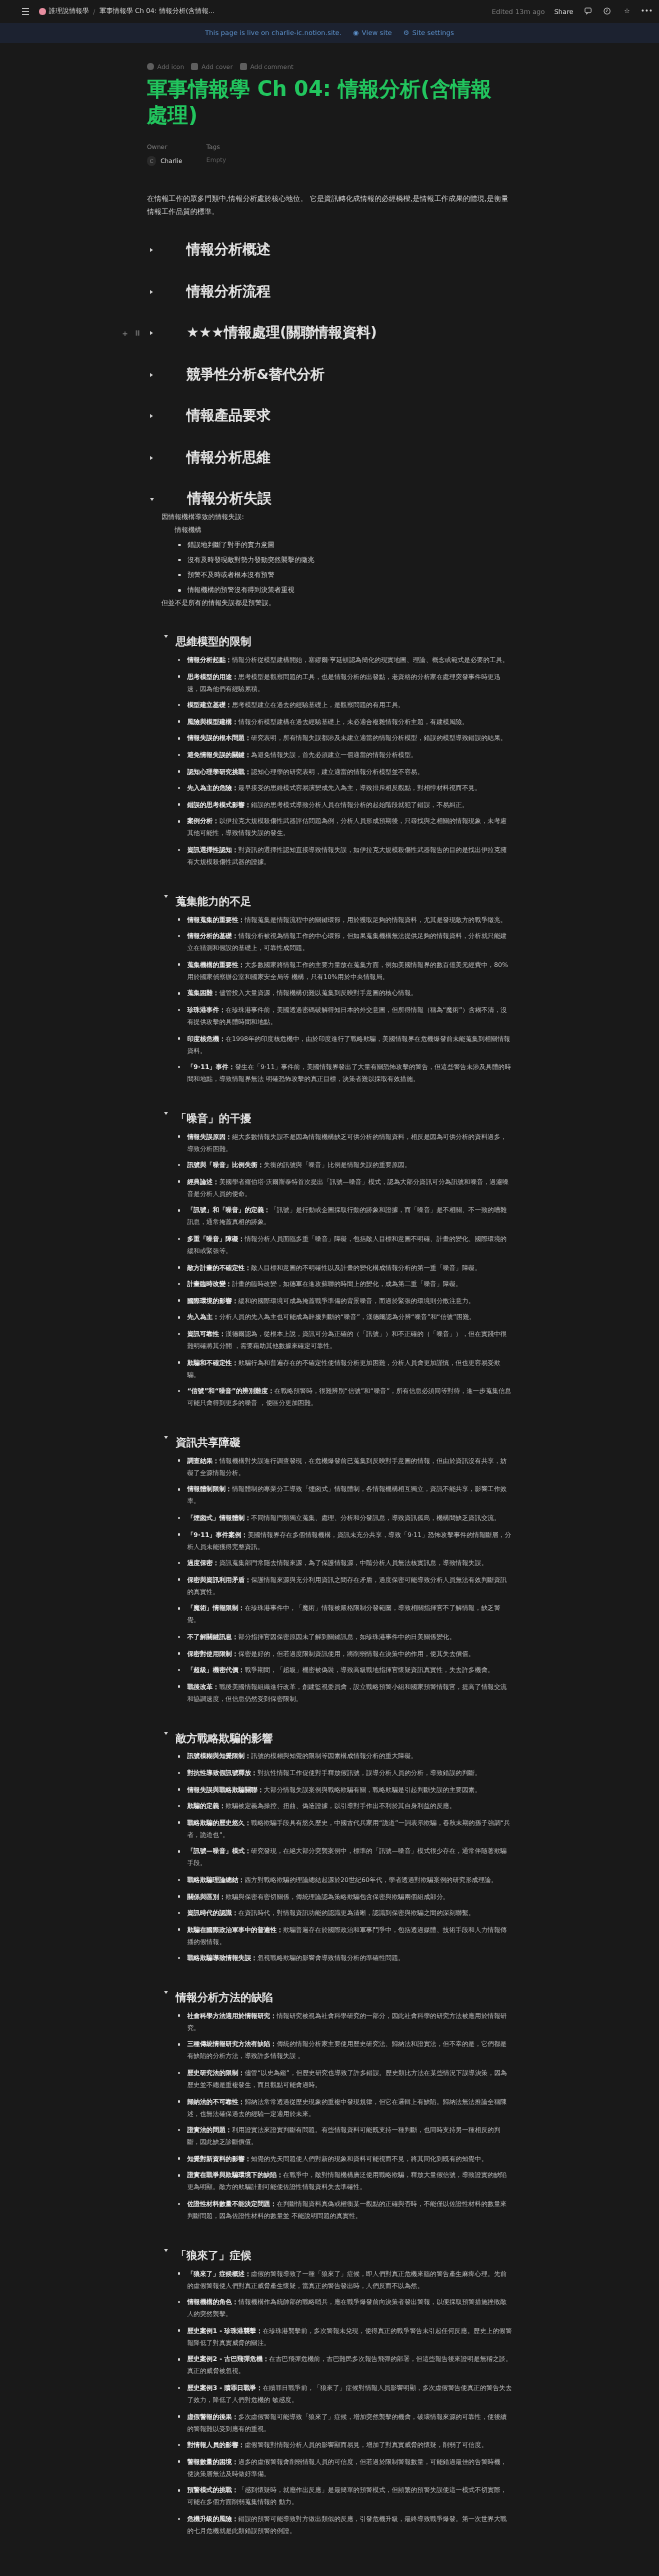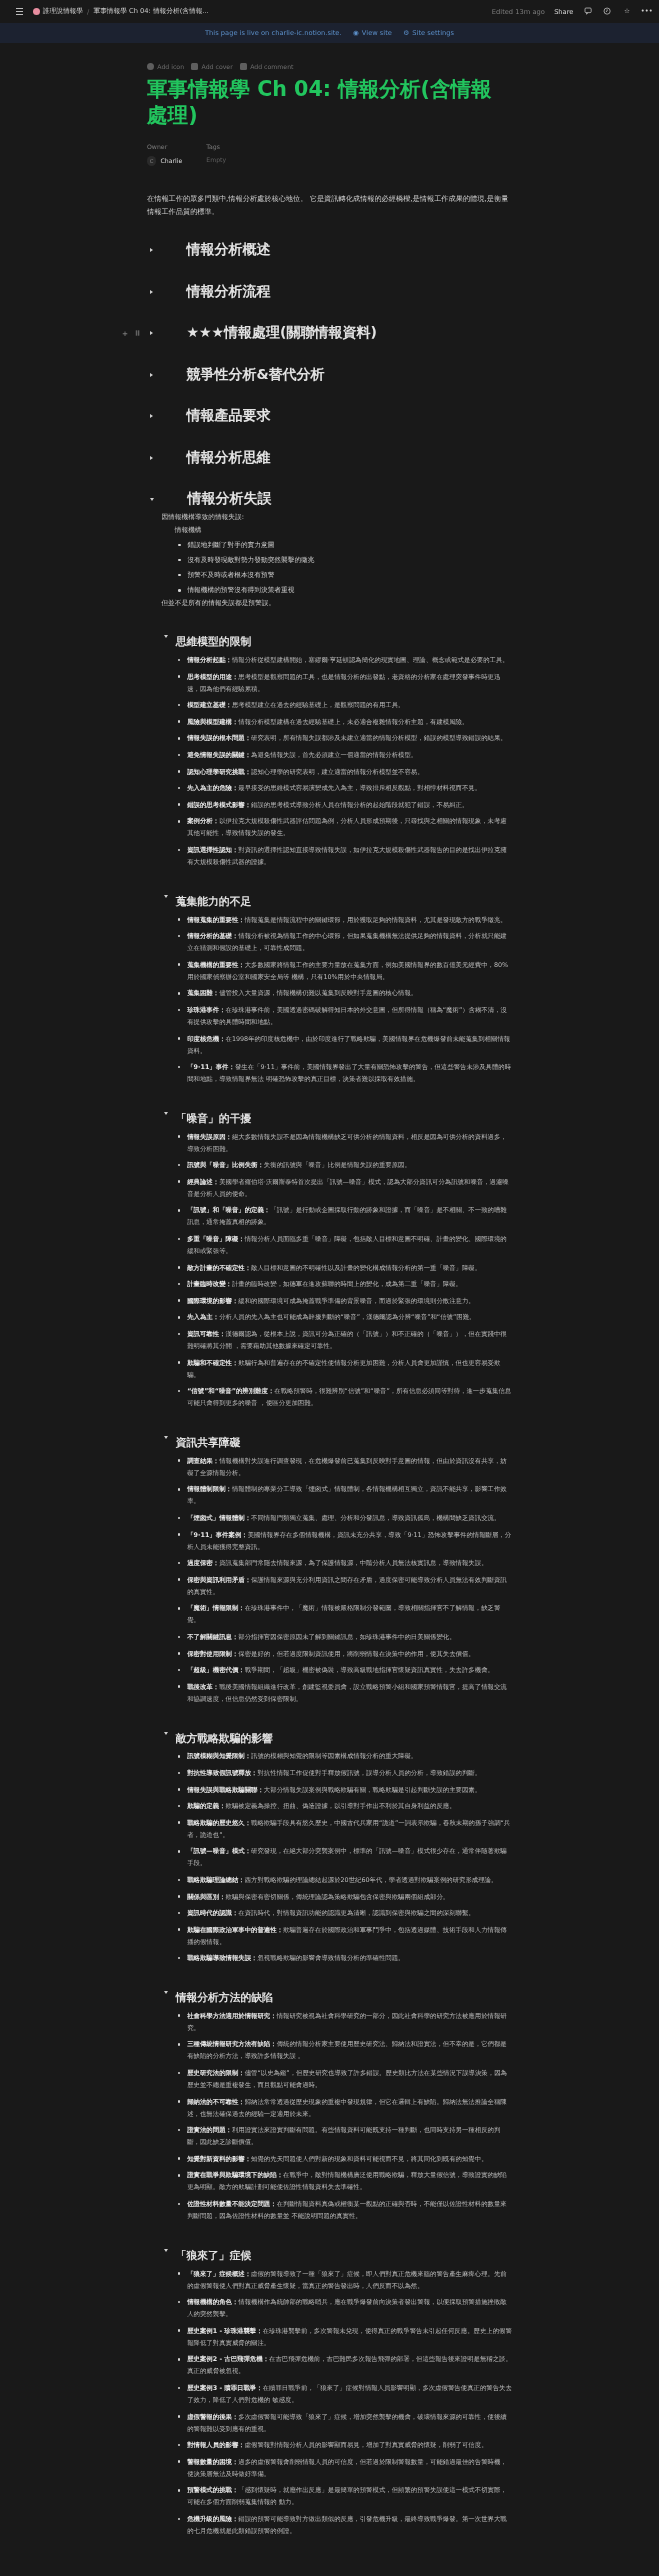--- a/index.html
+++ b/index.html
@@ -1,18 +1,18 @@
 <!DOCTYPE html>
 <html style="font-size:8.2px"><head>
 <meta charset="utf-8">
 <style>
   * { box-sizing: border-box; margin: 0; padding: 0; }
   html, body { background: #191919; }
   body { width: 659px; min-height: 2993px; font-family: "DejaVu Sans", "Liberation Sans", sans-serif; color: #d4d4d4; position: relative; }
-  .topbar { height: 23px; background: #191919; display: flex; align-items: center; padding: 0 14px; position: relative; }
+  .topbar { height: 23px; background: #191919; display: flex; align-items: center; padding: 0 20px; position: relative; }
   .topbar .menu-icon { width: 12.4px; height: 12.4px; display: flex; flex-direction: column; justify-content: center; gap: 2.1px; margin-right: 6.2px; cursor: pointer; }
   .topbar .menu-icon span { display: block; height: 1px; width: 7.2px; background: #bdbdbd; margin-left: 2.1px; }
   .crumb { display: flex; align-items: center; font-size: 6.7px; color: #cfcfcf; }
   .crumb .brain { width: 7.2px; height: 7.2px; border-radius: 50%; background: #e88ea0; margin-right: 3.1px; }
   .crumb .sep { color: #6b6b6b; margin: 0 4.1px; }
   .top-right { position: absolute; right: 7.2px; top: 0; height: 23px; display: flex; align-items: center; gap: 9.3px; font-size: 6.7px; }
   .top-right .edited { color: #7c7c7c; }
   .top-right .share { color: #d8d8d8; cursor: pointer; }
   .icon-btn { width: 10.3px; height: 10.3px; display: flex; align-items: center; justify-content: center; color: #cfcfcf; cursor: pointer; }
   .banner { height: 19.6px; background: #1c2230; display: flex; align-items: center; justify-content: center; gap: 11.3px; font-size: 6.7px; color: #5b8ec7; }

